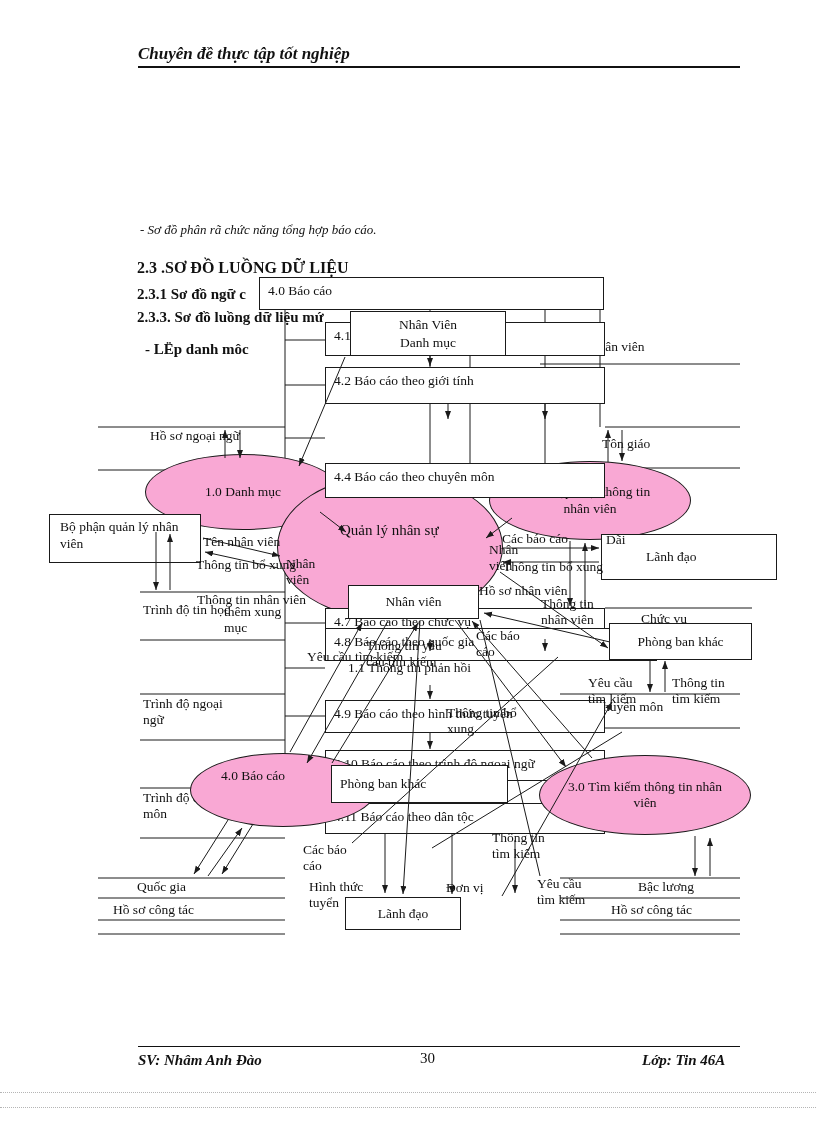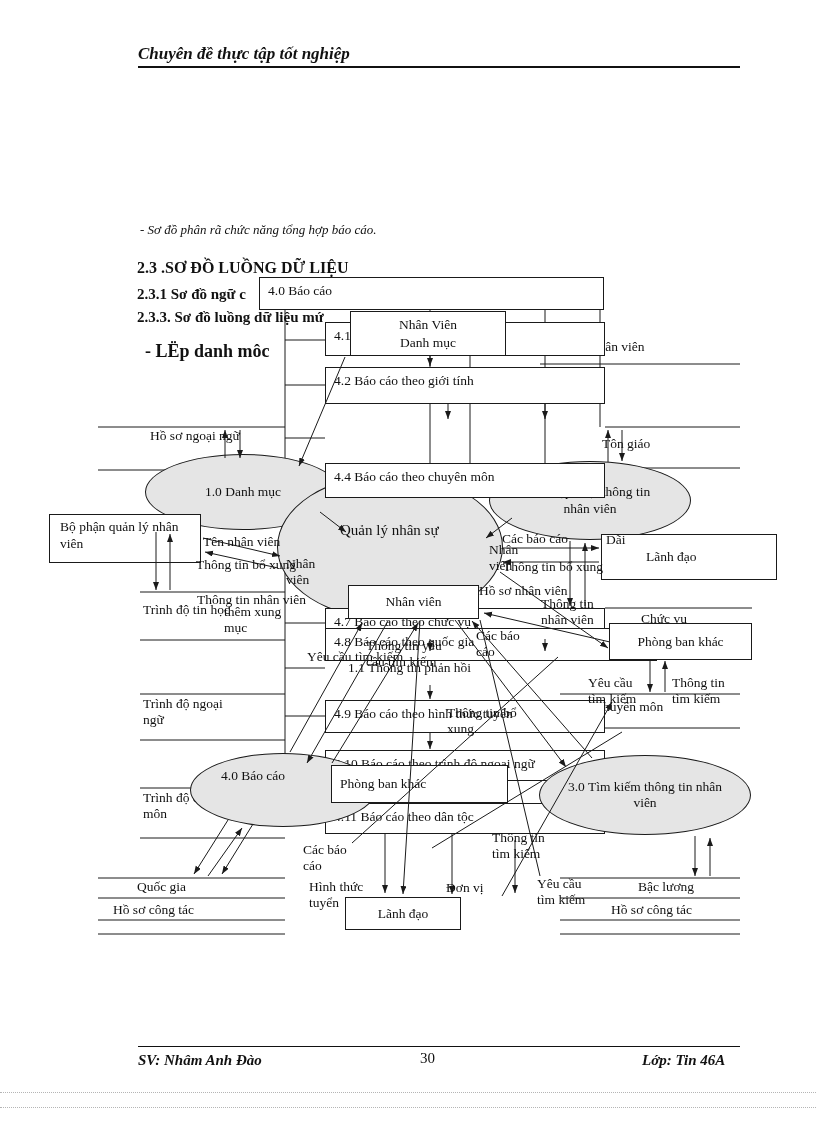--- a/index.html
+++ b/index.html
@@ -4,40 +4,40 @@
 <style>
   html,body{margin:0;padding:0;background:#e8e8e8;}
   .page{position:relative;width:816px;height:1123px;background:#ffffff;margin:0 auto;
         font-family:"Liberation Serif",serif;color:#111;overflow:hidden;}
   .abs{position:absolute;}
   .lbl{position:absolute;font-size:13.5px;line-height:1.16;white-space:nowrap;}
   .wrap{white-space:normal;}
   .box{position:absolute;border:1px solid #1a1a1a;background:#fff;box-sizing:border-box;font-size:13.5px;}
   .bt{position:absolute;left:8px;top:5px;line-height:1.15;white-space:nowrap;}
   .bt.wrap{white-space:normal;}
-  .ellipse{position:absolute;border:1px solid #1a1a1a;border-radius:50%;background:#e5e5e5;box-sizing:border-box;
+  .ellipse{position:absolute;border:1px solid #1a1a1a;border-radius:50%;background:#f9a8d4;box-sizing:border-box;
            display:flex;align-items:center;justify-content:center;text-align:center;font-size:13.5px;line-height:1.2;}
   .z1{z-index:1}.z2{z-index:2}.z3{z-index:3}.z4{z-index:4}.z5{z-index:5}.z6{z-index:6}.z7{z-index:7}.z8{z-index:8}
   svg.layer{position:absolute;left:0;top:0;pointer-events:none;}
   .hline{position:absolute;background:#111;height:1px;}
   .dotted{position:absolute;border-top:1px dotted #b5b5b5;height:0;}
 </style>
 </head>
 <body>
 
 <div class="page">
 
   <div class="lbl" style="left:138px;top:44px;font-size:17px;font-style:italic;font-weight:bold;z-index:2">Chuyên  đề thực tập tốt nghiệp</div>
   <div class="hline" style="left:138px;top:66px;width:602px;height:2px;z-index:2"></div>
 
   <div class="lbl z2" style="left:140px;top:222px;font-size:13px;font-style:italic">- Sơ đồ phân rã chức năng tổng hợp báo cáo.</div>
   <div class="lbl z2" style="left:137px;top:259px;font-size:16px;font-weight:bold">2.3 .SƠ ĐỒ LUỒNG DỮ LIỆU</div>
   <div class="lbl z2" style="left:137px;top:286px;font-size:15px;font-weight:bold">2.3.1 Sơ đồ ngữ c</div>
   <div class="lbl z2" style="left:137px;top:309px;font-size:15px;font-weight:bold">2.3.3. Sơ đồ luồng dữ liệu mứ</div>
-  <div class="lbl z2" style="left:145px;top:341px;font-size:18px;font-weight:bold">- LËp danh môc</div>
+  <div class="lbl z2" style="left:145px;top:341px;font-size:15px;font-weight:bold">- LËp danh môc</div>
 
   <svg class="layer z1" width="816" height="1123">
     <g stroke="#1a1a1a" stroke-width="1">
       <line x1="98" y1="427" x2="285" y2="427"></line>
         <line x1="98" y1="470" x2="285" y2="470"></line>
       <line x1="140" y1="592" x2="285" y2="592"></line>
         <line x1="140" y1="640" x2="285" y2="640"></line>
       <line x1="140" y1="694" x2="285" y2="694"></line>
         <line x1="140" y1="740" x2="285" y2="740"></line>
       <line x1="140" y1="788" x2="285" y2="788"></line>

